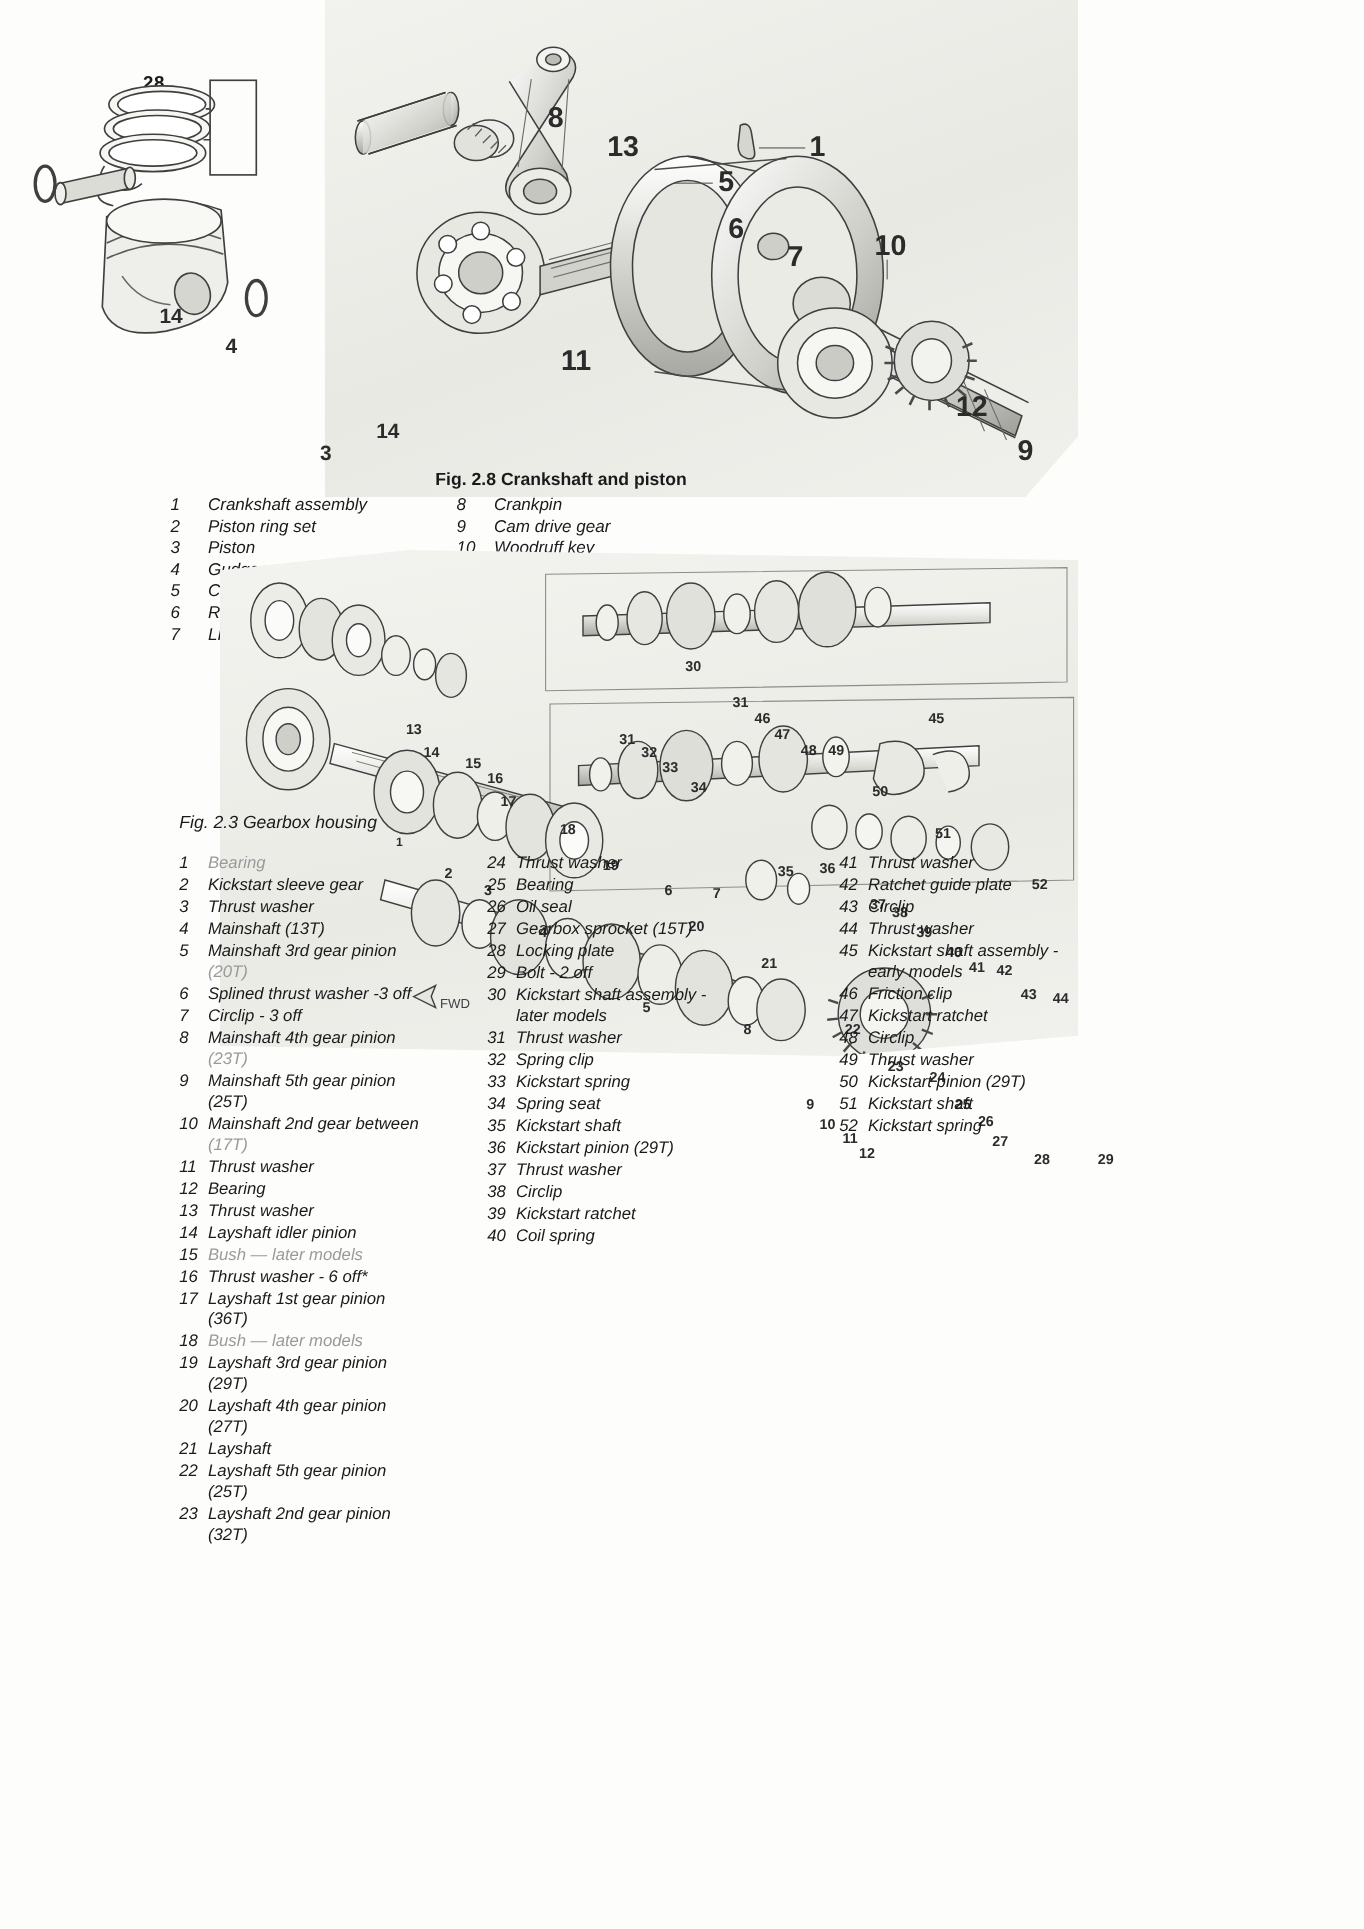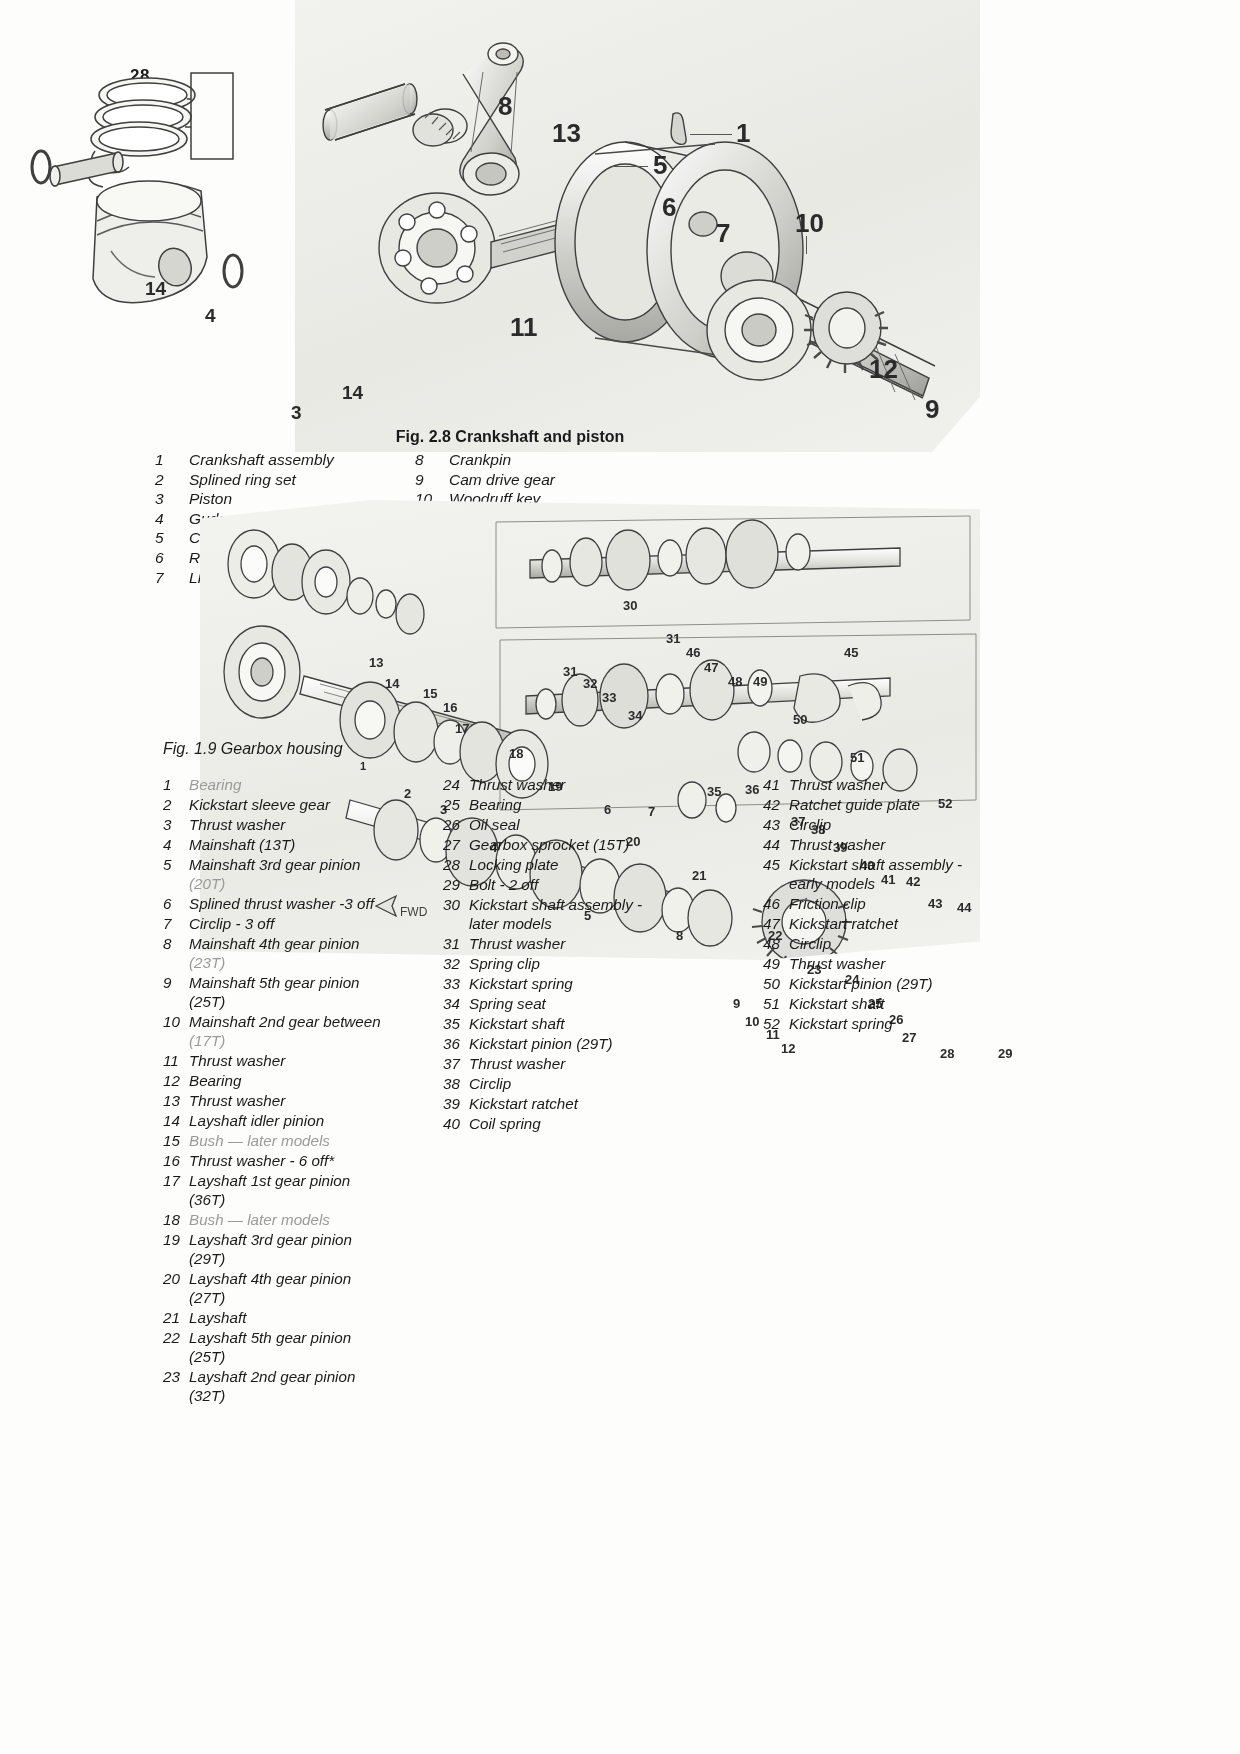--- a/index.html
+++ b/index.html
@@ -249,21 +249,21 @@
   </div>
 
   <div class="legend16">
     <div class="col colA">
       <div class="row">
           <div class="num">1</div>
           <div class="txt">Crankshaft assembly</div>
         </div>
       <div class="row">
           <div class="num">2</div>
-          <div class="txt">Splined ring set</div>
+          <div class="txt">Piston ring set</div>
         </div>
       <div class="row">
           <div class="num">3</div>
           <div class="txt">Piston</div>
         </div>
       <div class="row">
           <div class="num">4</div>
           <div class="txt">Gudgeon pin</div>
         </div>
       <div class="row">
@@ -469,21 +469,21 @@
     <div class="lbl sm" style="left:811px;top:822px;">38</div>
     <div class="lbl sm" style="left:833px;top:840px;">39</div>
     <div class="lbl sm" style="left:860px;top:858px;">40</div>
     <div class="lbl sm" style="left:881px;top:872px;">41</div>
     <div class="lbl sm" style="left:906px;top:874px;">42</div>
     <div class="lbl sm" style="left:928px;top:896px;">43</div>
     <div class="lbl sm" style="left:957px;top:900px;">44</div>
     <div class="lbl sm" style="left:938px;top:796px;">52</div>
   </div>
 
-  <div class="fig17-title">Fig. 1.9 Gearbox housing</div>
+  <div class="fig17-title">Fig. 2.3 Gearbox housing</div>
 
   <div class="legend17">
 
     <div class="col c1">
       <div class="row">
           <div class="num">1</div>
           <div class="txt faint">Bearing</div>
         </div>
       <div class="row">
           <div class="num">2</div>

